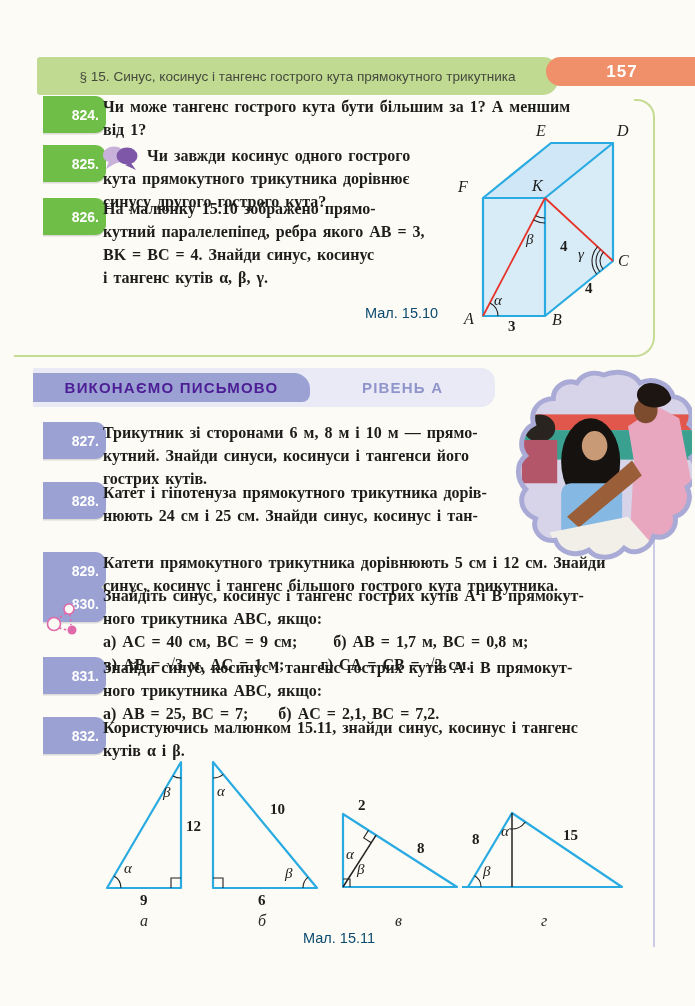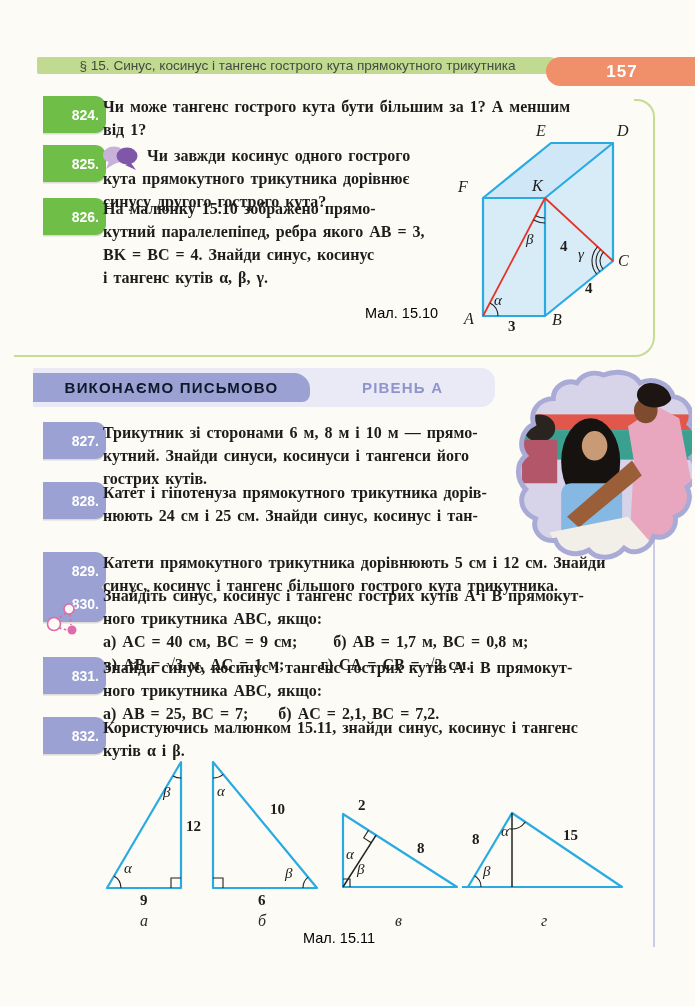--- a/index.html
+++ b/index.html
@@ -1,55 +1,55 @@
 <!DOCTYPE html>
 <html><head>
 <meta charset="utf-8">
 <style>
   html,body{margin:0;padding:0;background:#e8e8e8;}
   *{box-sizing:border-box;}
   .page{position:relative;width:695px;height:1006px;background:#fcfbf6;overflow:hidden;
         font-family:"Liberation Serif",serif;color:#1d1d1b;margin:0 auto;}
   
-  .hdr-green{position:absolute;left:37px;top:57px;width:521px;height:17px;background:#c1da92;
+  .hdr-green{position:absolute;left:37px;top:57px;width:521px;height:38px;background:#c1da92;
              border-radius:3px 15px 15px 3px;display:flex;align-items:center;justify-content:center;
              font-family:"Liberation Sans",sans-serif;font-size:13.6px;color:#454a3d;}
   .hdr-page{position:absolute;left:546px;top:57px;width:152px;height:29px;background:#f0906b;
             border-radius:15px 4px 4px 15px;display:flex;align-items:center;justify-content:center;
             font-family:"Liberation Sans",sans-serif;font-weight:bold;font-size:17px;color:#fff;letter-spacing:1px;}
   
   .green-hook{position:absolute;left:634px;top:99px;width:21px;height:28px;
               border-top:2.5px solid #c6db94;border-right:2.5px solid #c6db94;border-top-right-radius:18px;}
   .green-line{position:absolute;left:14px;top:124px;width:641px;height:233px;
               border-right:2.5px solid #c6db94;border-bottom:2.5px solid #c6db94;border-bottom-right-radius:20px;}
   .purple-line{position:absolute;left:652px;top:408px;width:3px;height:539px;
                border-right:2.5px solid #c9cbe7;}
   
   .banner-light{position:absolute;left:33px;top:368px;width:462px;height:39px;background:#e9eaf6;
                 border-radius:0 14px 14px 0;}
   .banner-dark{position:absolute;left:33px;top:373px;width:277px;height:29px;background:#9ba1d3;
                border-radius:0 16px 8px 0;display:flex;align-items:center;justify-content:center;
-               font-family:"Liberation Sans",sans-serif;font-weight:bold;font-size:15px;color:#0f172a;letter-spacing:1.2px;}
+               font-family:"Liberation Sans",sans-serif;font-weight:bold;font-size:15px;color:#4c1d95;letter-spacing:1.2px;}
   .banner-level{position:absolute;left:322px;top:379px;font-family:"Liberation Sans",sans-serif;
                 font-weight:bold;font-size:15px;color:#8f95cb;letter-spacing:1.2px;margin-left:40px;}
   
   .prob{position:absolute;left:0;width:695px;}
   .badge{position:absolute;left:35px;top:1px;width:63px;height:37px;border-radius:0 11px 11px 0;
          color:#fff;font-family:"Liberation Sans",sans-serif;font-weight:bold;font-size:14px;
          display:flex;align-items:center;justify-content:flex-end;padding-right:7px;
          box-shadow:0 1.5px 0 rgba(120,120,120,.25);margin-left:8px;}
   .badge.green{background:#6fbe47;}
   .badge.purple{background:#9ba1d3;text-align:center;}
   .ptext{position:absolute;left:103px;top:0;font-size:16px;line-height:23px;font-weight:600;
          word-spacing:2px;}
   .tl{white-space:pre;}
   .tl.indent{padding-left:44px;}
   
   .fig{position:absolute;}
-  .caption{position:absolute;font-family:"Liberation Sans",sans-serif;font-size:14.5px;color:#000000;}
+  .caption{position:absolute;font-family:"Liberation Sans",sans-serif;font-size:14.5px;color:#0c4a6e;}
   svg text{font-family:"Liberation Serif",serif;}
   .vlab{font-style:italic;font-size:16px;fill:#1d1d1b;}
   .nlab{font-size:15px;font-weight:600;fill:#1d1d1b;}
   .glab{font-style:italic;font-size:15px;fill:#1d1d1b;}
   .tname{font-style:italic;font-size:16px;fill:#2a2a2a;}
 </style>
 </head>
 <body>
 
 <div class="page">

